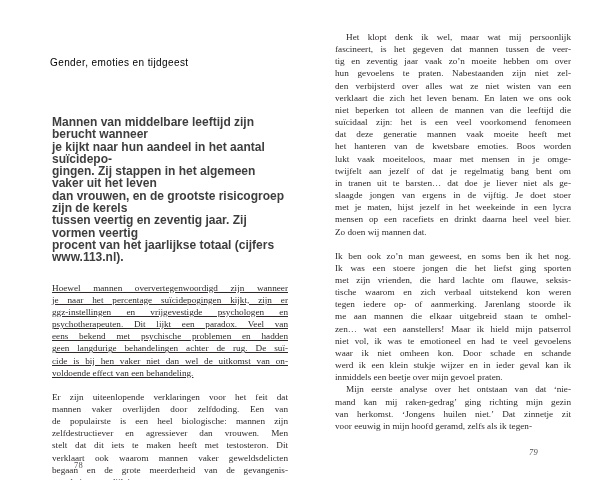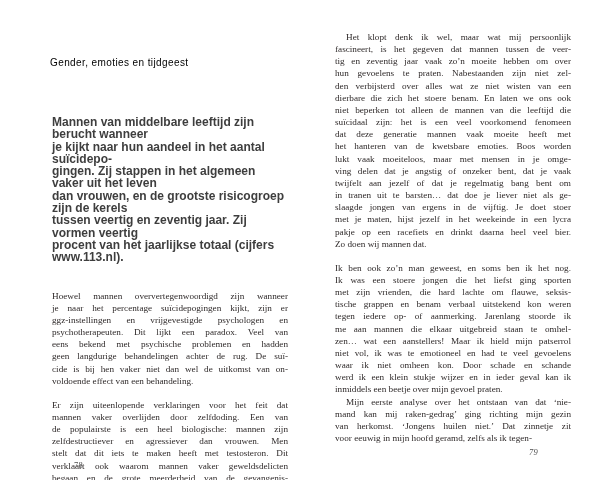--- a/index.html
+++ b/index.html
@@ -55,21 +55,21 @@
   .para .tline {
     text-align: justify;
     text-align-last: justify;
   }
   .para .tline-last {
     text-align-last: left;
   }
   .para.indent .tline:first-child {
     padding-left: 11px;
   }
-  .mt-lg { margin-top: 26px; }
+  .mt-lg { margin-top: 18px; text-decoration: underline; }
   .mt    { margin-top: 12px; }
   .page-number {
     position: absolute;
     font-size: 8.5px;
     color: #4f4f4f;
     letter-spacing: 0.3px;
   }
   #pnLeft  { left: 74px;  top: 460px; }
   #pnRight { left: 229px; top: 447px; font-style: italic; }
 </style>
@@ -112,39 +112,38 @@
   </div>
 
   <div class="page" id="rightPage">
     <div class="text-col" id="rightCol">
       <div class="para indent">
           <div class="tline">Het klopt denk ik wel, maar wat mij persoonlijk</div>
           <div class="tline">fascineert, is het gegeven dat mannen tussen de veer-</div>
           <div class="tline">tig en zeventig jaar vaak zo’n moeite hebben om over</div>
           <div class="tline">hun gevoelens te praten. Nabestaanden zijn niet zel-</div>
           <div class="tline">den verbijsterd over alles wat ze niet wisten van een</div>
-          <div class="tline">dierbare die zich het stoere benam. En laten we ons ook</div>
+          <div class="tline">verklaart die zich het leven benam. En laten we ons ook</div>
           <div class="tline">niet beperken tot alleen de mannen van die leeftijd die</div>
           <div class="tline">suïcidaal zijn: het is een veel voorkomend fenomeen</div>
           <div class="tline">dat deze generatie mannen vaak moeite heeft met</div>
           <div class="tline">het hanteren van de kwetsbare emoties. Boos worden</div>
           <div class="tline">lukt vaak moeiteloos, maar met mensen in je omge-</div>
-          <div class="tline">ving delen dat je angstig of onzeker bent, dat je vaak</div>
           <div class="tline">twijfelt aan jezelf of dat je regelmatig bang bent om</div>
           <div class="tline">in tranen uit te barsten… dat doe je liever niet als ge-</div>
           <div class="tline">slaagde jongen van ergens in de vijftig. Je doet stoer</div>
           <div class="tline">met je maten, hijst jezelf in het weekeinde in een lycra</div>
-          <div class="tline">pakje op een racefiets en drinkt daarna heel veel bier.</div>
+          <div class="tline">mensen op een racefiets en drinkt daarna heel veel bier.</div>
           <div class="tline tline-last">Zo doen wij mannen dat.</div>
         </div>
       <div class="para mt">
           <div class="tline">Ik ben ook zo’n man geweest, en soms ben ik het nog.</div>
           <div class="tline">Ik was een stoere jongen die het liefst ging sporten</div>
           <div class="tline">met zijn vrienden, die hard lachte om flauwe, seksis-</div>
-          <div class="tline">tische grappen en benam verbaal uitstekend kon weren</div>
+          <div class="tline">tische waarom en zich verbaal uitstekend kon weren</div>
           <div class="tline">tegen iedere op- of aanmerking. Jarenlang stoorde ik</div>
           <div class="tline">me aan mannen die elkaar uitgebreid staan te omhel-</div>
           <div class="tline">zen… wat een aanstellers! Maar ik hield mijn patserrol</div>
           <div class="tline">niet vol, ik was te emotioneel en had te veel gevoelens</div>
           <div class="tline">waar ik niet omheen kon. Door schade en schande</div>
           <div class="tline">werd ik een klein stukje wijzer en in ieder geval kan ik</div>
           <div class="tline tline-last">inmiddels een beetje over mijn gevoel praten.</div>
         </div>
       <div class="para indent">
           <div class="tline">Mijn eerste analyse over het ontstaan van dat ‘nie-</div>

